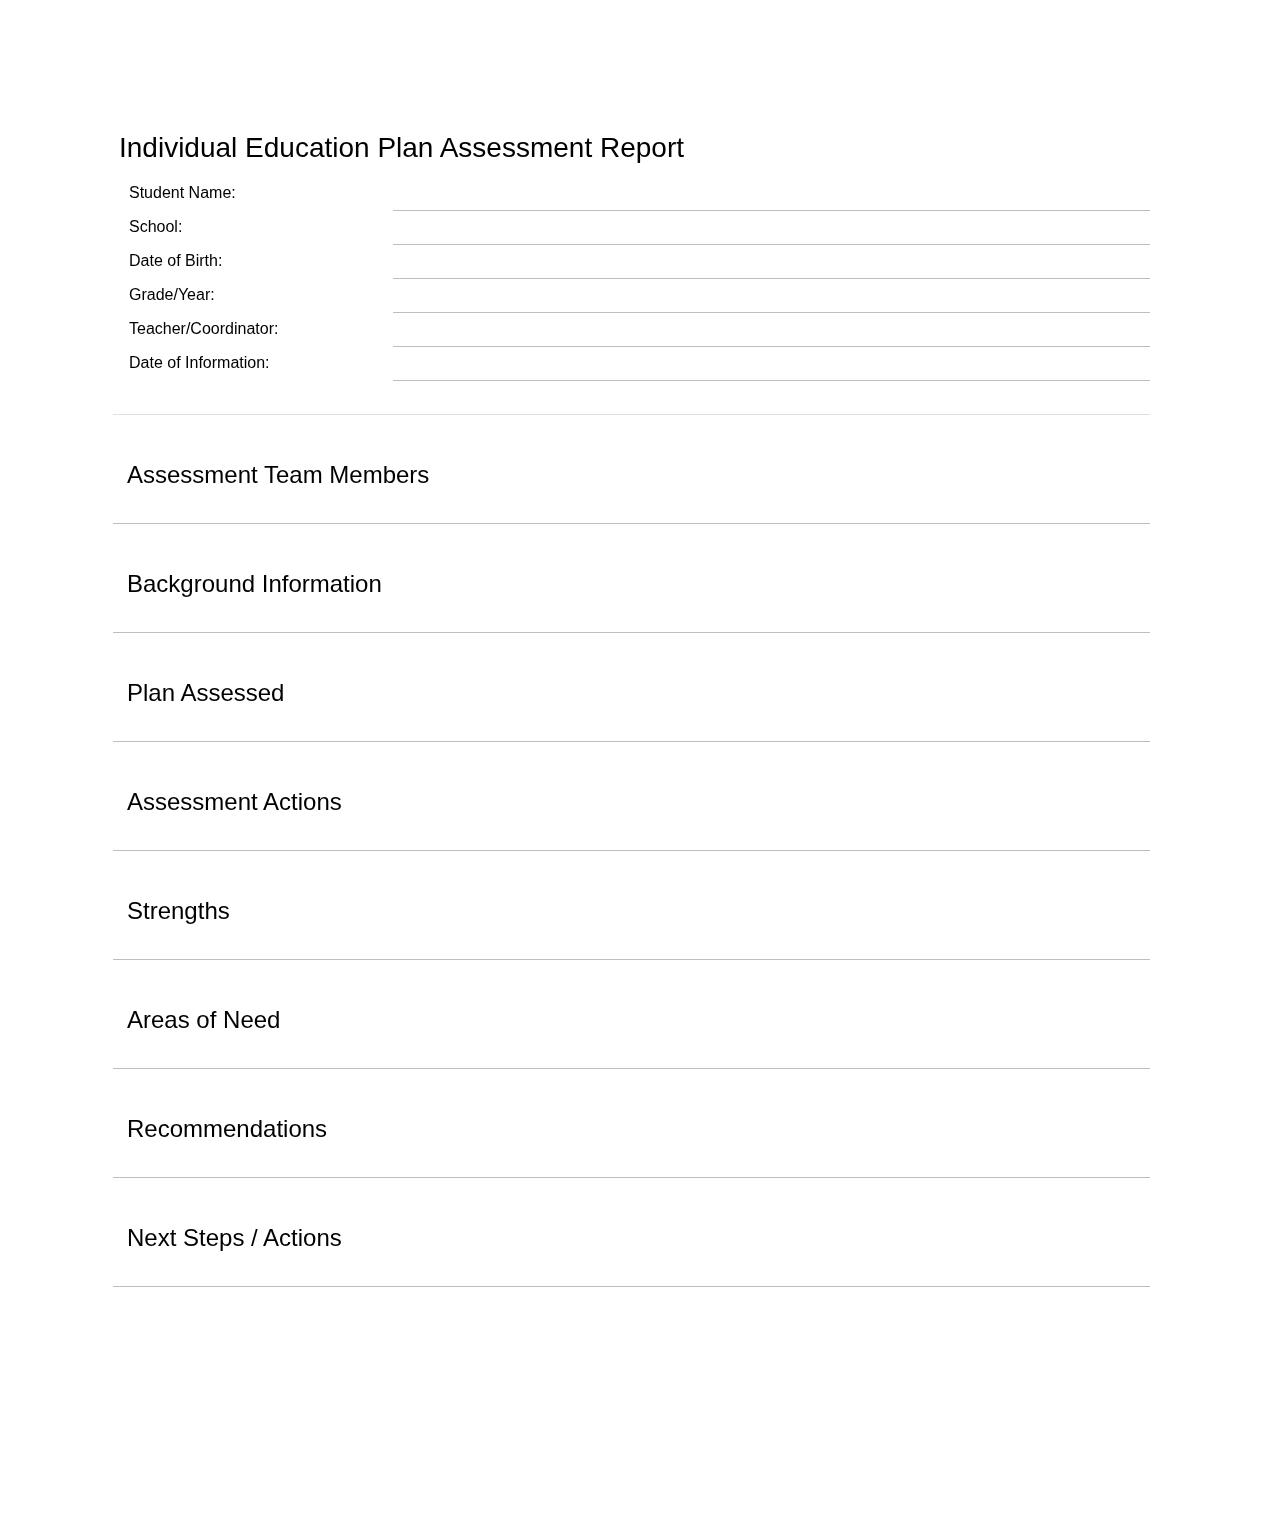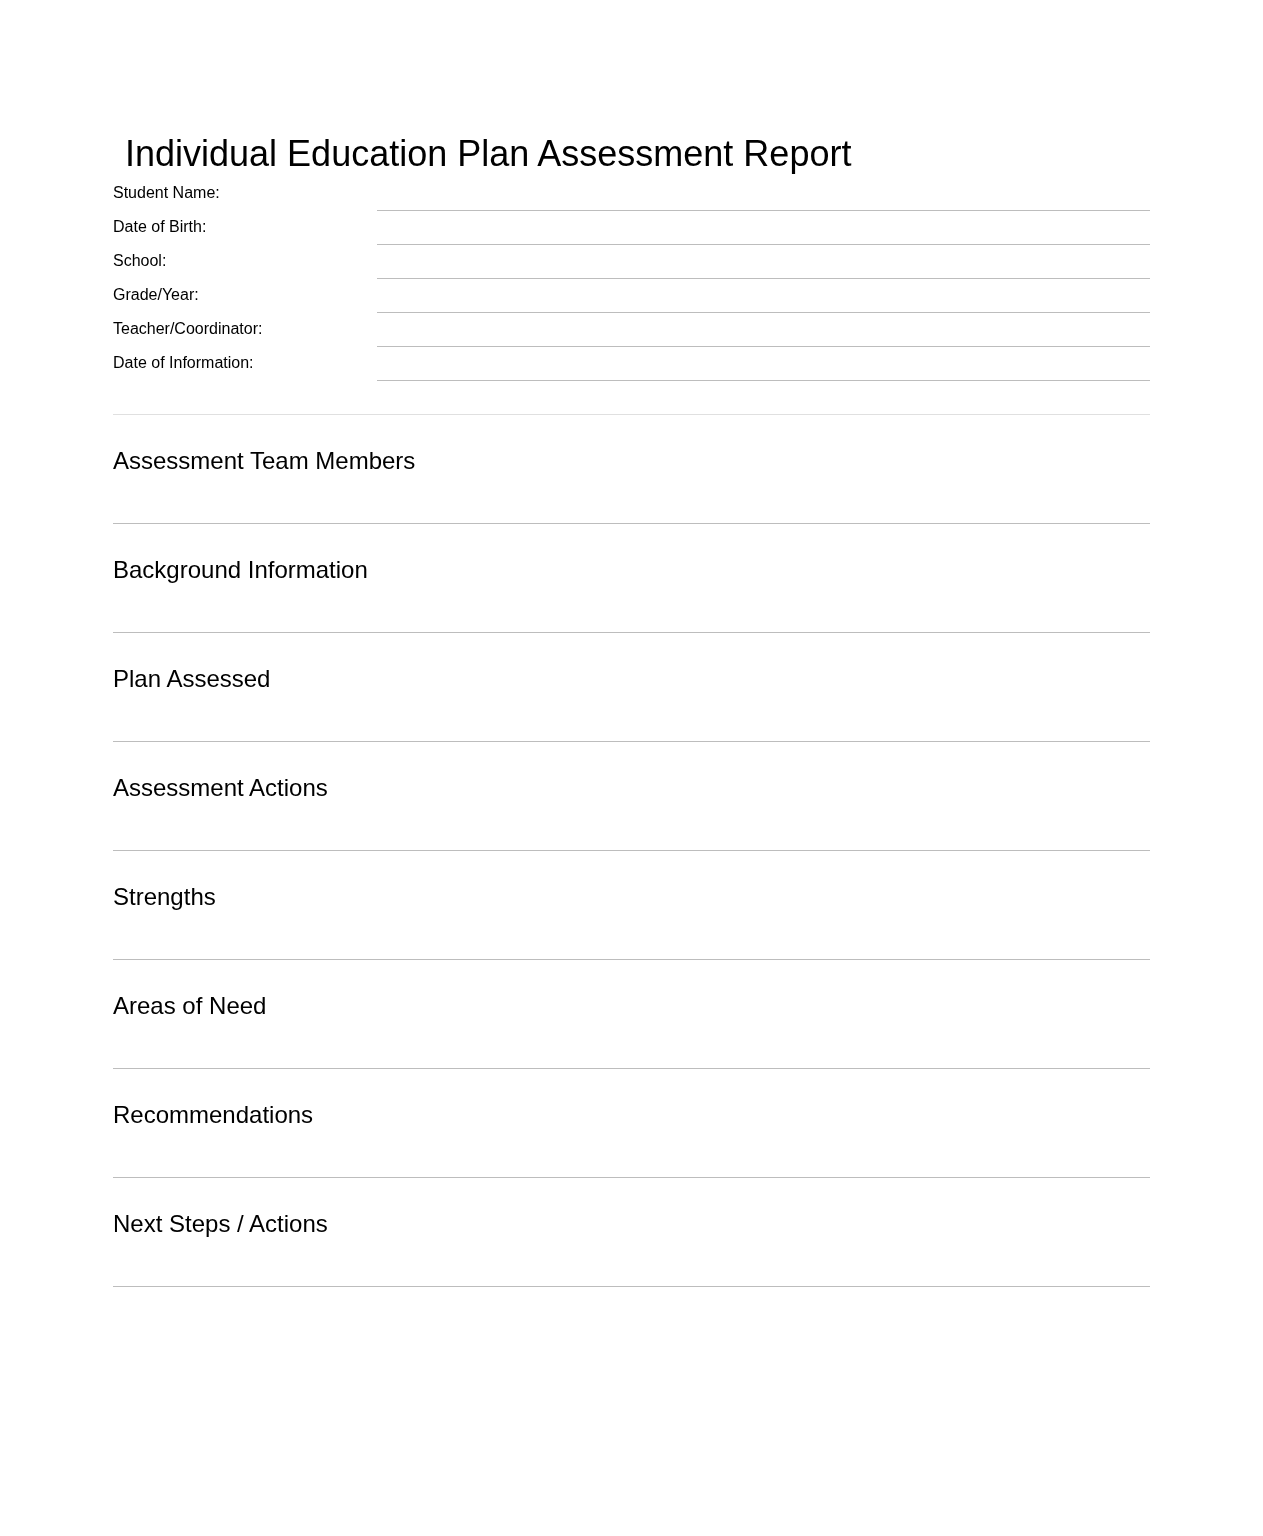--- a/index.html
+++ b/index.html
@@ -17,36 +17,37 @@
     .page {
       position: absolute;
       left: 113px;
       top: 0;
       width: 1037px;
     }
     .doc-title {
       position: absolute;
       top: 124px;
       left: 0;
-      margin: 12px;
-      font-size: 36px;
+      margin: 6px;
+      font-size: 28px;
       font-weight: normal;
       line-height: 36px;
       white-space: nowrap;
       text-align: right;
     }
     .fields {
       position: absolute;
       top: 177px;
       left: 0;
       width: 1037px;
     }
     .field-row {
       position: relative;
       height: 34px;
+      margin-left: 16px;
     }
     .field-label {
       position: absolute;
       left: 0;
       top: 7px;
       font-size: 16px;
       line-height: 18px;
       white-space: nowrap;
     }
     .field-line {
@@ -86,21 +87,21 @@
     }
     .section {
       position: relative;
       height: 108px;
       border-bottom: 1px solid #bdbdbd;
     }
     .section-heading {
       position: absolute;
       top: 33px;
       left: 0;
-      margin: 0;
+      margin: 14px;
       font-size: 24px;
       font-weight: normal;
       line-height: 26px;
       white-space: nowrap;
     }
     .section-body {
       position: absolute;
       left: 0;
       right: 0;
       top: 66px;
@@ -114,26 +115,26 @@
 
   <h1 class="doc-title">Individual Education Plan Assessment Report</h1>
 
   <div class="fields">
     <div class="field-row">
       <span class="field-label">Student Name:</span>
       <input class="field-input" type="text" value="" style="">
       <div class="field-line"></div>
     </div>
     <div class="field-row">
-      <span class="field-label">Date of Birth:</span>
+      <span class="field-label">School:</span>
       <input class="field-input" type="text" value="" style="">
       <div class="field-line"></div>
     </div>
     <div class="field-row">
-      <span class="field-label">School:</span>
+      <span class="field-label">Date of Birth:</span>
       <input class="field-input" type="text" value="" style="">
       <div class="field-line"></div>
     </div>
     <div class="field-row">
       <span class="field-label">Grade/Year:</span>
       <input class="field-input" type="text" value="" style="">
       <div class="field-line"></div>
     </div>
     <div class="field-row">
       <span class="field-label">Teacher/Coordinator:</span>

